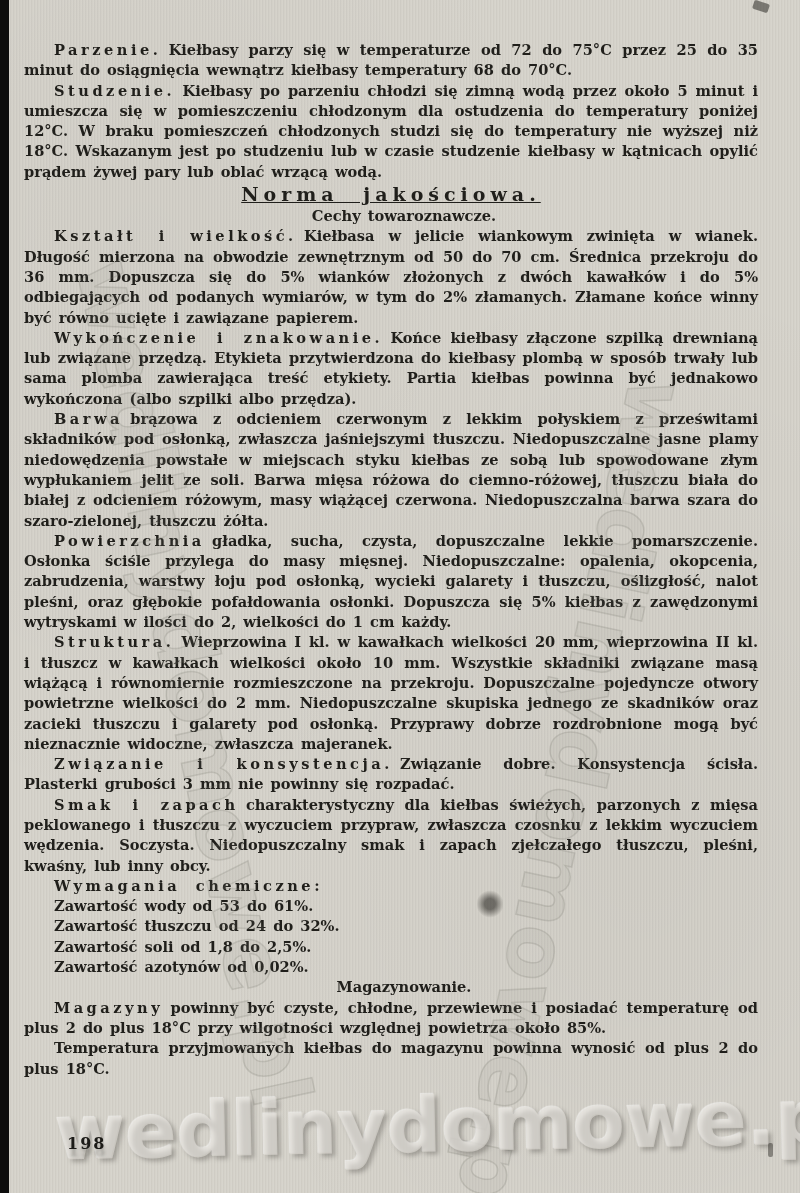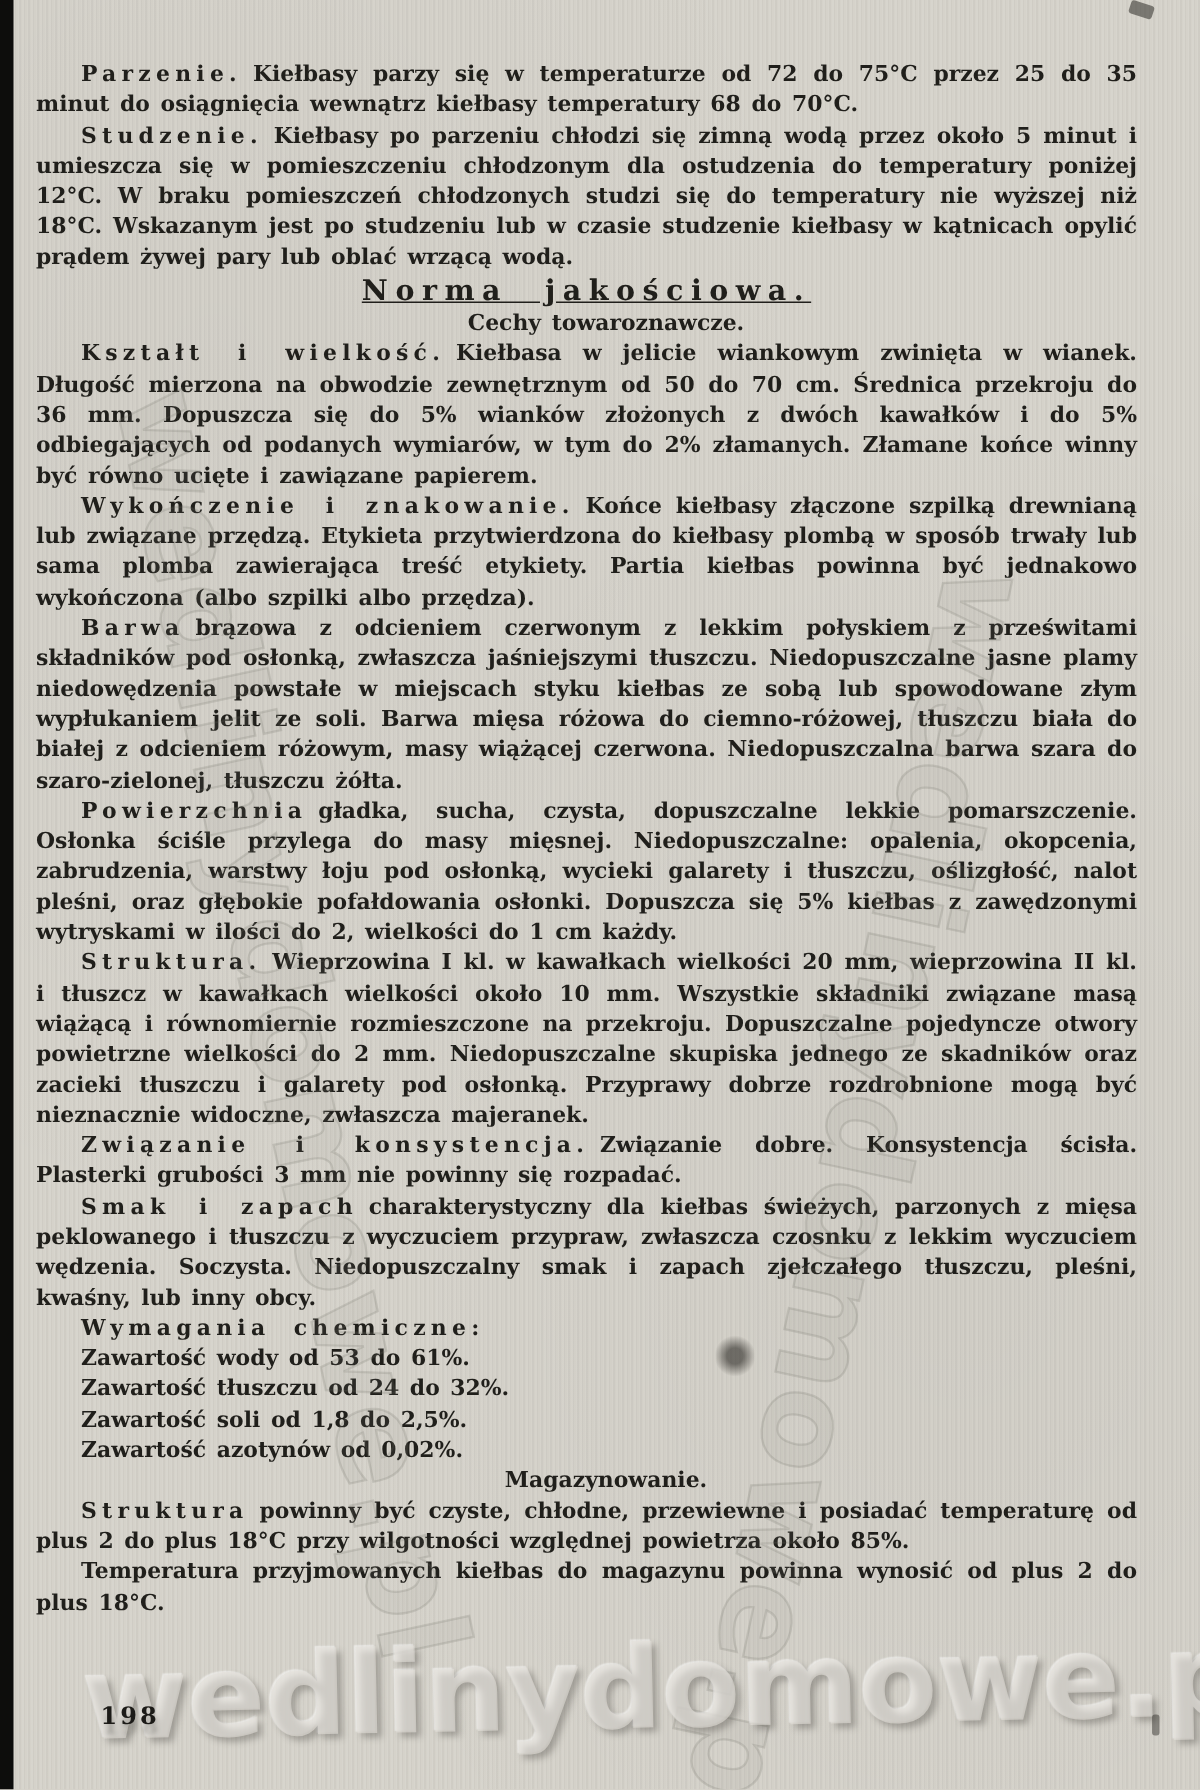--- a/index.html
+++ b/index.html
@@ -97,21 +97,21 @@
 
     <p class="spaced-head">Wymagania chemiczne:</p>
 
     <p class="chem">Zawartość wody od 53 do 61%.</p>
     <p class="chem">Zawartość tłuszczu od 24 do 32%.</p>
     <p class="chem">Zawartość soli od 1,8 do 2,5%.</p>
     <p class="chem">Zawartość azotynów od 0,02%.</p>
 
     <p class="subhead">Magazynowanie.</p>
 
-    <p class="para"><span class="term">Struktura</span><span>powinny być czyste, chłodne, przewiewne i posiadać temperaturę od plus 2 do plus 18°C przy wilgotności względnej powietrza około 85%.</span></p>
+    <p class="para"><span class="term">Magazyny</span><span>powinny być czyste, chłodne, przewiewne i posiadać temperaturę od plus 2 do plus 18°C przy wilgotności względnej powietrza około 85%.</span></p>
 
     <p class="para">Temperatura przyjmowanych kiełbas do magazynu powinna wynosić od plus 2 do plus 18°C.</p>
 
   </div>
 
   <div class="wm-diag wm1">wedlinydomowe.pl</div>
   <div class="wm-diag wm2">wedlinydomowe.pl</div>
   <div class="wm-bottom">wedlinydomowe.pl</div>
 
   <div class="smudge"></div>

